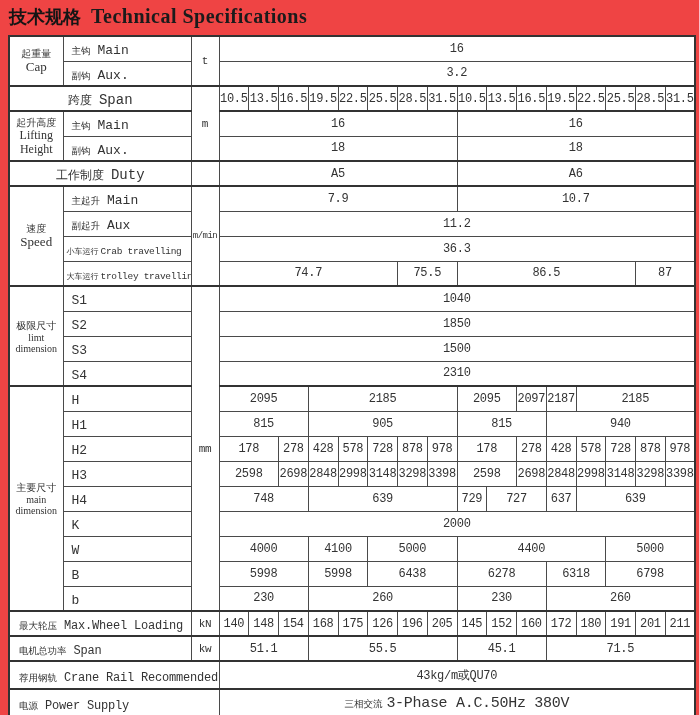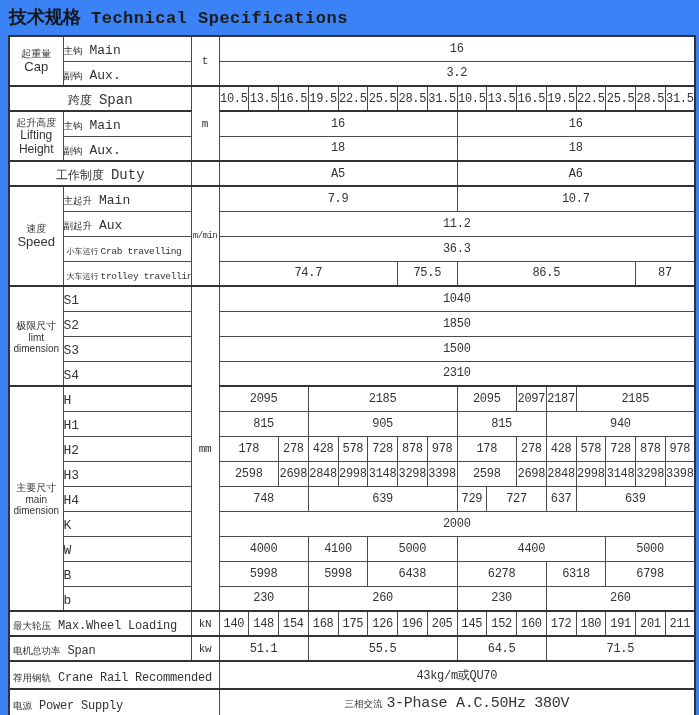--- a/index.html
+++ b/index.html
@@ -1,41 +1,41 @@
 <!DOCTYPE html>
 <html><head>
 <meta charset="utf-8">
 <style>
   html,body{margin:0;padding:0;background:#ffffff;}
   body{font-family:"DejaVu Sans",sans-serif;color:#333;}
-  .page{width:699px;height:715px;box-sizing:border-box;padding:5px 3px 0 8px;overflow:hidden;background:#3b82f6;}
+  .page{width:699px;height:715px;box-sizing:border-box;padding:5px 3px 0 8px;overflow:hidden;background:#ef4444;}
   .title{display:flex;align-items:baseline;gap:10px;margin:0 0 6px 1px;}
   .title .t-zh{font-size:18px;font-weight:bold;color:#151515;}
-  .title .t-en{font-family:Liberation Mono, monospace;font-size:17px;font-weight:bold;letter-spacing:0.5px;color:#1b1b1b;}
+  .title .t-en{font-family:Liberation Serif, serif;font-size:20px;font-weight:bold;letter-spacing:0.5px;color:#1b1b1b;}
   table{border-collapse:collapse;table-layout:fixed;width:688px;border:2px solid #333;background:#fff;}
   col.c-label{width:54px;} col.c-sub{width:128px;} col.c-unit{width:28px;}
   tr{height:25px;}
   tr[data-name="row-crane-rail"],tr[data-name="row-power-supply"]{height:28px;}
   td{border:1px solid #4a4a4a;padding:0;text-align:center;vertical-align:middle;overflow:hidden;}
   
   tr[data-name="row-span"] td,tr[data-name="row-lift-main"] td,tr[data-name="row-duty"] td,
   tr[data-name="row-speed-main"] td,tr[data-name="row-s1"] td,tr[data-name="row-h"] td,
   tr[data-name="row-wheel-loading"] td,tr[data-name="row-motor-power"] td,
   tr[data-name="row-crane-rail"] td,tr[data-name="row-power-supply"] td{border-top-width:2px;border-top-color:#333;}
   
   td.g{text-align:center;}
   td.g .zh{display:block;font-size:10px;line-height:1.3;color:#333;}
-  td.g .en{display:block;font-family:Liberation Sans, sans-serif;font-size:13px;line-height:1.1;white-space:pre-line;color:#333;}
+  td.g .en{display:block;font-family:Liberation Serif, serif;font-size:13px;line-height:1.1;white-space:pre-line;color:#333;}
   td.gi{text-align:center;}
   td.gi .zh{font-size:12px;margin-right:7px;}
   td.gi .en{font-family:"Liberation Mono","DejaVu Sans Mono",monospace;font-size:14px;}
-  td.gl{text-align:left;padding-left:3px;white-space:nowrap;}
+  td.gl{text-align:left;padding-left:9px;white-space:nowrap;}
   td.gl .zh{font-size:9.5px;margin-right:7px;}
   td.gl .en{font-family:"Liberation Mono","DejaVu Sans Mono",monospace;font-size:12px;letter-spacing:-0.2px;}
-  td.sub{text-align:left;padding-left:0;white-space:nowrap;}
+  td.sub{text-align:left;padding-left:8px;white-space:nowrap;}
   td.sub .zh{font-size:9.5px;margin-right:7px;}
   td.sub .en{font-family:"Liberation Mono","DejaVu Sans Mono",monospace;font-size:13px;}
   td.unit,td.v{font-family:"Liberation Mono","DejaVu Sans Mono",monospace;font-size:12px;letter-spacing:-0.3px;color:#333;}
   td.unit{font-size:11px;}
   td.v .zh{font-family:"DejaVu Sans",sans-serif;font-size:9.5px;margin-right:4px;letter-spacing:0;}
   td.v .en2{font-size:15px;text-align:center;}
   
   tr[data-name="row-speed-crab"] td.sub,tr[data-name="row-speed-trolley"] td.sub{padding-left:3px;}
   tr[data-name="row-speed-crab"] td.sub .zh,tr[data-name="row-speed-trolley"] td.sub .zh{font-size:8px;margin-right:2px;}
   tr[data-name="row-speed-crab"] td.sub .en,tr[data-name="row-speed-trolley"] td.sub .en{font-size:9.5px;letter-spacing:-0.3px;}
@@ -285,21 +285,21 @@
           <td class="v" data-name="wheel-loading-value-13">180</td>
           <td class="v" data-name="wheel-loading-value-14">191</td>
           <td class="v" data-name="wheel-loading-value-15">201</td>
           <td class="v" data-name="wheel-loading-value-16">211</td>
         </tr>
         <tr data-name="row-motor-power">
           <td class="gl" colspan="2" data-name="motor-power-label"><span class="zh" data-name="label-zh">电机总功率</span><span class="en" data-name="label-en">Span</span></td>
           <td class="unit" data-name="motor-power-unit">kw</td>
           <td class="v" colspan="3" data-name="motor-power-value-1">51.1</td>
           <td class="v" colspan="5" data-name="motor-power-value-2">55.5</td>
-          <td class="v" colspan="3" data-name="motor-power-value-3">64.5</td>
+          <td class="v" colspan="3" data-name="motor-power-value-3">45.1</td>
           <td class="v" colspan="5" data-name="motor-power-value-4">71.5</td>
         </tr>
         <tr data-name="row-crane-rail">
           <td class="gl" colspan="3" data-name="crane-rail-label"><span class="zh" data-name="label-zh">荐用钢轨</span><span class="en" data-name="label-en">Crane Rail Recommended</span></td>
           <td class="v" colspan="16" data-name="crane-rail-value-1">43kg/m或QU70</td>
         </tr>
         <tr data-name="row-power-supply">
           <td class="gl" colspan="3" data-name="power-supply-label"><span class="zh" data-name="label-zh">电源</span><span class="en" data-name="label-en">Power Supply</span></td>
           <td class="v" colspan="16" data-name="power-supply-value-1"><span class="zh" data-name="label-zh">三相交流</span><span class="en2" data-name="label-en">3-Phase A.C.50Hz 380V</span></td>
         </tr>

